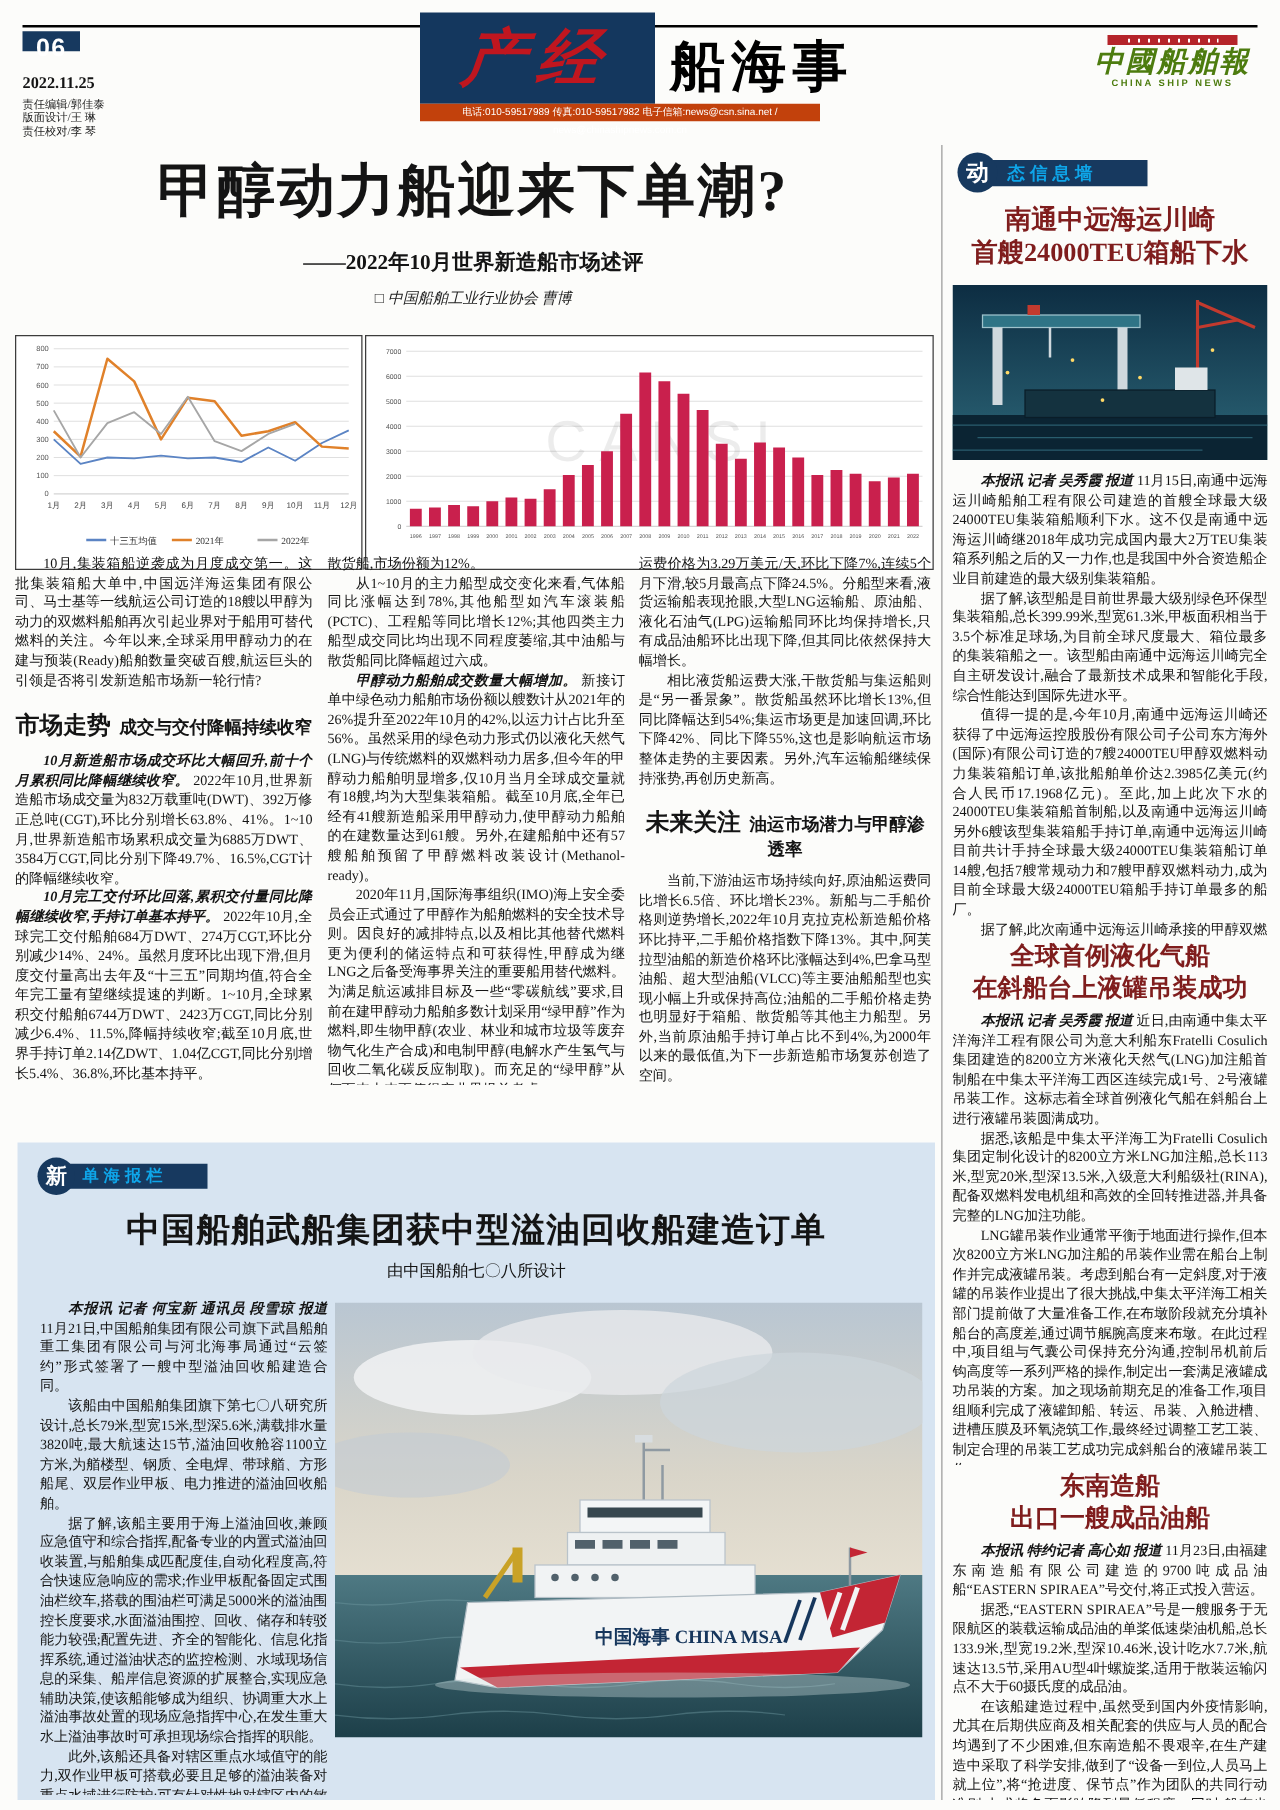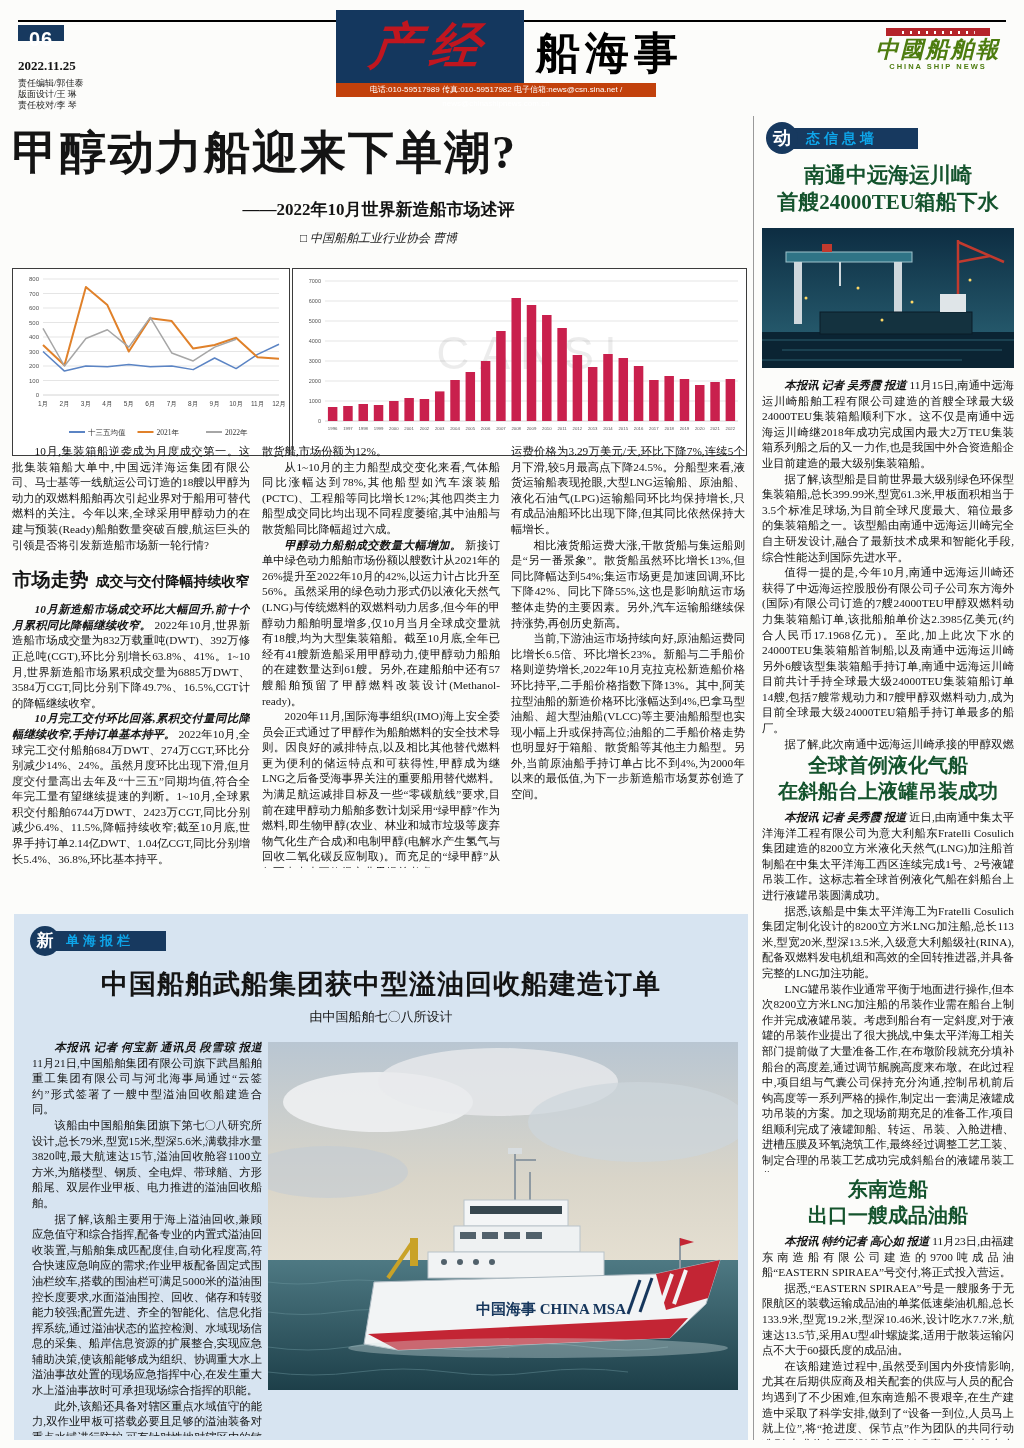--- a/index.html
+++ b/index.html
@@ -23,39 +23,39 @@
   .contactstrip{left:336px;top:83px;width:320px;height:14px;background:#c2410c;color:#fff;
                 font-family:"Liberation Sans",sans-serif;font-size:8px;line-height:14px;text-align:center;}
   .brand{left:866px;top:28px;width:144px;text-align:center;color:#4d7c0f;}
   .brand .bar{display:block;width:104px;height:8px;margin:0 auto 2px;background:#b5242a;
               background-image:repeating-linear-gradient(90deg,#fff 0 2px,transparent 2px 8px);
               background-size:70% 3px;background-position:center;background-repeat:no-repeat;}
   .brand .nm{font-size:23px;font-weight:bold;font-style:italic;letter-spacing:2px;line-height:24px;}
   .brand .sub{font-family:"Liberation Sans",sans-serif;font-size:7.5px;letter-spacing:2px;font-weight:bold;}
   .vdivider{left:753px;top:116px;width:1px;height:1324px;background:#9a9a9a;}
   
-  .headline{left:12px;top:122px;width:733px;font-size:46px;font-weight:bold;letter-spacing:2px;}
+  .headline{left:12px;top:122px;width:733px;text-align:center;font-size:46px;font-weight:bold;letter-spacing:2px;}
   .deck{left:12px;top:198px;width:733px;text-align:center;font-size:17px;font-weight:bold;}
   .byline{left:12px;top:230px;width:733px;text-align:center;font-size:12px;font-style:italic;color:#222;}
   .charttitle{top:268px;text-align:center;font-family:"Liberation Sans",sans-serif;
               font-weight:bold;font-size:12.5px;color:#111;}
   .chartbox{top:268px;height:186px;border:1px solid #3c3c3c;background:#fff;}
   .col{top:444px;height:424px;overflow:hidden;}
   .bodyp{margin:0;font-size:11.3px;line-height:15.6px;text-align:justify;text-indent:2em;}
   .bodyp.cont{text-indent:0;}
   .lead{font-style:italic;font-weight:bold;}
   .colhead{text-align:center;margin:14px 0 9px;}
   .hbig{font-size:19px;font-weight:bold;}
   .hsmall{font-size:14px;font-weight:bold;margin-left:7px;}
   
   .badge-circle{border-radius:50%;background:#17395f;color:#fff;text-align:center;font-weight:bold;z-index:2;}
   .badge-bar{background:#17395f;color:#0ea5e9;font-weight:bold;letter-spacing:4px;
              font-family:"Liberation Sans",sans-serif;z-index:1;}
   
-  .sb-title{width:252px;text-align:center;font-weight:bold;color:#14532d;}
+  .sb-title{width:252px;text-align:center;font-weight:bold;color:#7f1d1d;}
   .sb-body{width:252px;overflow:hidden;}
   
   .panel{left:14px;top:914px;width:734px;height:526px;background:#d7e4f1;}
   .p-headline{left:14px;top:966px;width:734px;text-align:center;font-size:27px;font-weight:bold;letter-spacing:1px;}
   .p-deck{left:14px;top:1008px;width:734px;text-align:center;font-size:13px;}
   .p-leftcol{left:32px;top:1040px;width:230px;height:396px;overflow:hidden;}
   svg{display:block;}
 </style>
 </head>
 <body>
@@ -213,20 +213,21 @@
     </div>
   <div class="abs col" style="left:262px;width:238px;">
       <p class="bodyp cont">散货船,市场份额为12%。</p>
       <p class="bodyp">从1~10月的主力船型成交变化来看,气体船同比涨幅达到78%,其他船型如汽车滚装船(PCTC)、工程船等同比增长12%;其他四类主力船型成交同比均出现不同程度萎缩,其中油船与散货船同比降幅超过六成。</p>
       <p class="bodyp"><span class="lead">甲醇动力船舶成交数量大幅增加。 </span>新接订单中绿色动力船舶市场份额以艘数计从2021年的26%提升至2022年10月的42%,以运力计占比升至56%。虽然采用的绿色动力形式仍以液化天然气(LNG)与传统燃料的双燃料动力居多,但今年的甲醇动力船舶明显增多,仅10月当月全球成交量就有18艘,均为大型集装箱船。截至10月底,全年已经有41艘新造船采用甲醇动力,使甲醇动力船舶的在建数量达到61艘。另外,在建船舶中还有57艘船舶预留了甲醇燃料改装设计(Methanol-ready)。</p>
       <p class="bodyp">2020年11月,国际海事组织(IMO)海上安全委员会正式通过了甲醇作为船舶燃料的安全技术导则。因良好的减排特点,以及相比其他替代燃料更为便利的储运特点和可获得性,甲醇成为继LNG之后备受海事界关注的重要船用替代燃料。为满足航运减排目标及一些“零碳航线”要求,目前在建甲醇动力船舶多数计划采用“绿甲醇”作为燃料,即生物甲醇(农业、林业和城市垃圾等废弃物气化生产合成)和电制甲醇(电解水产生氢气与回收二氧化碳反应制取)。而充足的“绿甲醇”从何而来未来更值得产业界提前考虑。</p>
     </div>
   <div class="abs col" style="left:511px;width:234px;">
       <p class="bodyp cont">运费价格为3.29万美元/天,环比下降7%,连续5个月下滑,较5月最高点下降24.5%。分船型来看,液货运输船表现抢眼,大型LNG运输船、原油船、液化石油气(LPG)运输船同环比均保持增长,只有成品油船环比出现下降,但其同比依然保持大幅增长。</p>
       <p class="bodyp">相比液货船运费大涨,干散货船与集运船则是“另一番景象”。散货船虽然环比增长13%,但同比降幅达到54%;集运市场更是加速回调,环比下降42%、同比下降55%,这也是影响航运市场整体走势的主要因素。另外,汽车运输船继续保持涨势,再创历史新高。</p>
+      <div class="colhead"><span class="hbig">未来关注</span><span class="hsmall">油运市场潜力与甲醇渗透率</span></div>
       <p class="bodyp">当前,下游油运市场持续向好,原油船运费同比增长6.5倍、环比增长23%。新船与二手船价格则逆势增长,2022年10月克拉克松新造船价格环比持平,二手船价格指数下降13%。其中,阿芙拉型油船的新造价格环比涨幅达到4%,巴拿马型油船、超大型油船(VLCC)等主要油船船型也实现小幅上升或保持高位;油船的二手船价格走势也明显好于箱船、散货船等其他主力船型。另外,当前原油船手持订单占比不到4%,为2000年以来的最低值,为下一步新造船市场复苏创造了空间。</p>
     </div>
 
   <div class="abs panel"></div>
   <div class="abs badge-circle" style="left:30px;top:926px;width:30px;height:30px;font-size:17px;line-height:30px;">新</div>
   <div class="abs badge-bar" style="left:50px;top:931px;width:100px;height:20px;font-size:13px;line-height:20px;padding-left:16px;">单海报栏</div>
   <div class="abs p-deck">由中国船舶七〇八所设计</div>
   <div class="abs p-headline">中国船舶武船集团获中型溢油回收船建造订单</div>
   <div class="abs p-leftcol">
       <p class="bodyp"><span class="lead">本报讯 记者 何宝新 通讯员 段雪琼 报道 </span>11月21日,中国船舶集团有限公司旗下武昌船舶重工集团有限公司与河北海事局通过“云签约”形式签署了一艘中型溢油回收船建造合同。</p>

